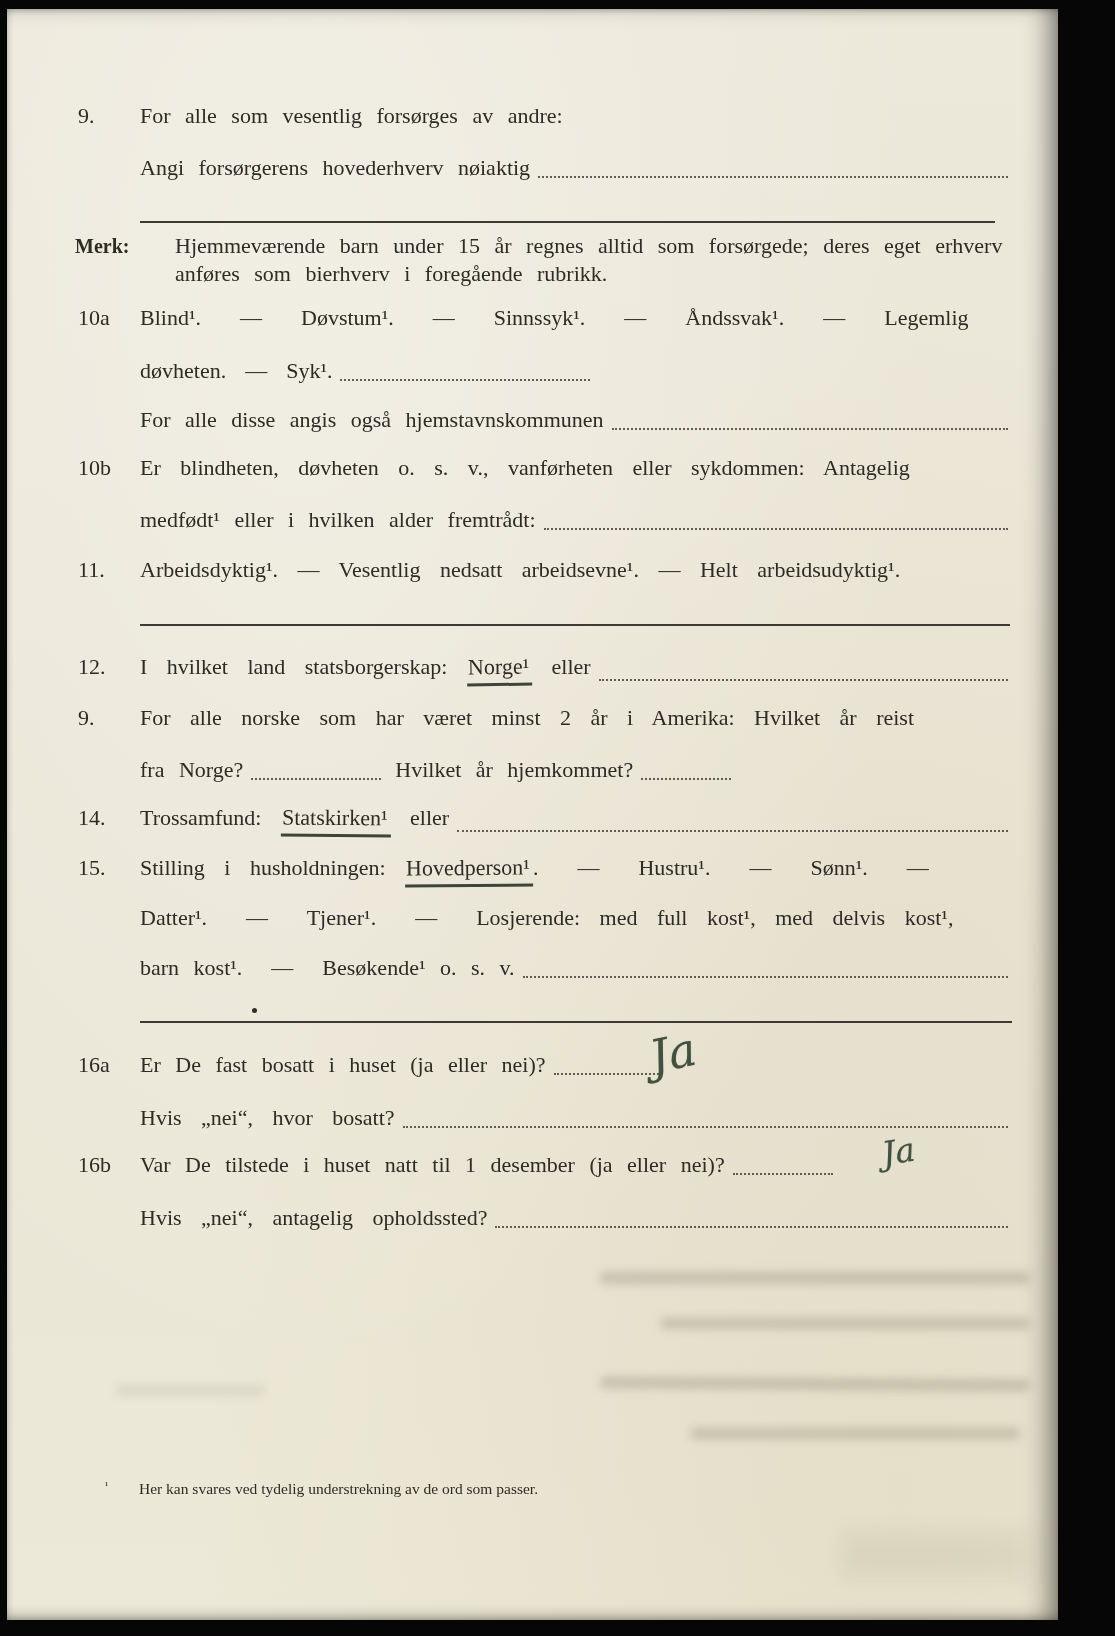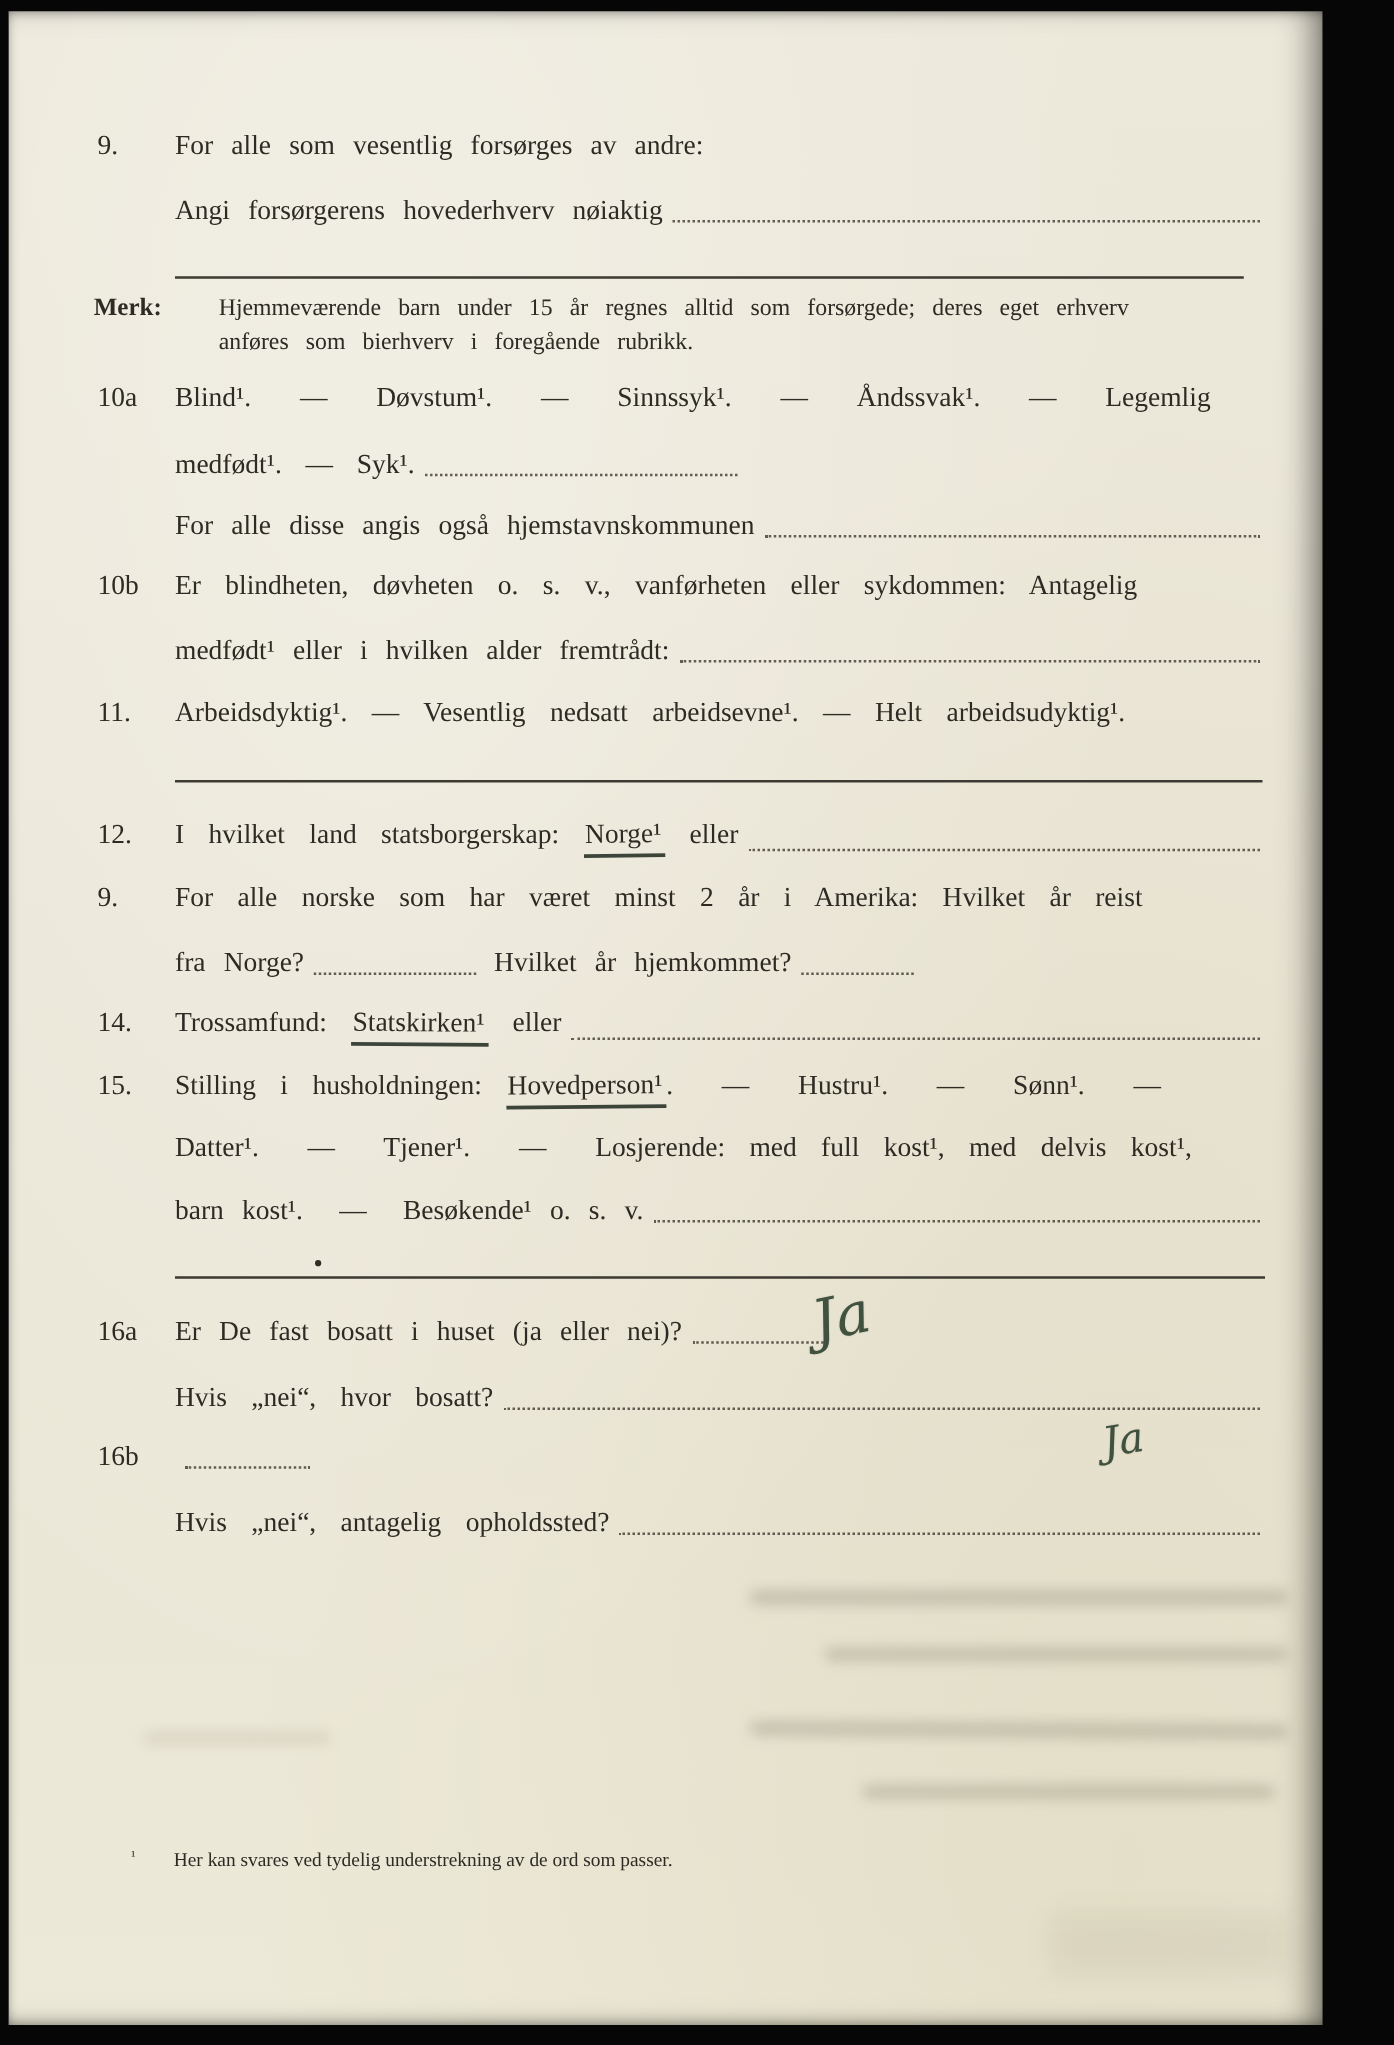--- a/index.html
+++ b/index.html
@@ -38,21 +38,21 @@
   .leader.f90{flex:0 0 90px;}
   .leader.f105{flex:0 0 105px;}
   .leader.f100{flex:0 0 100px;}
   .gap{flex:0 0 14px;}
   .rule{position:absolute;border-top:2px solid #3c3a32;}
   .uline{display:inline-block;border-bottom:3px solid #3d443a;padding:0 3px 1px 1px;}
   .u1{transform:rotate(-0.8deg);font-family:Liberation Serif, serif;}
   .u2{transform:rotate(0.5deg);text-align:center;}
   .u3{transform:rotate(-0.5deg);}
   .merk-label{flex:0 0 100px;font-weight:bold;font-size:20px;}
-  .merk .txt{font-size:19px;line-height:27px;}
+  .merk .txt{font-size:22px;line-height:27px;}
   .hand{
     position:absolute;font-family:"DejaVu Serif",serif;font-style:italic;
     color:#41513f;text-shadow:0 0 1px rgba(65,81,63,.4);
   }
   .hand-1{left:650px;top:1026px;font-size:46px;transform:rotate(-12deg);}
   .hand-2{left:882px;top:1132px;font-size:33px;transform:rotate(-9deg);}
   .dot{position:absolute;left:252px;top:1008px;width:5px;height:5px;border-radius:50%;background:#2e2d26;}
   .foot{font-size:15.5px;color:#2d2b24;}
   .foot-marker{flex:0 0 34px;font-size:11px;transform:translateY(-5px);}
   .foot b{font-weight:normal;}
@@ -89,21 +89,21 @@
   <div class="row merk" style="top:260px;left:175px">
     <span class="txt sp2">anføres som bierhverv i foregående rubrikk.</span>
   </div>
 
   <div class="row sp3" style="top:303px">
     <span class="num">10a</span>
     <span class="txt">Blind¹.  —  Døvstum¹.  —  Sinnssyk¹.  —  Åndssvak¹.  —  Legemlig</span>
   </div>
   <div class="row sp1" style="top:356px">
     <span class="num"></span>
-    <span class="txt">medfødt¹.  —  Syk¹.</span>
+    <span class="txt">døvheten.  —  Syk¹.</span>
     <span class="leader f250"></span>
   </div>
   <div class="row sp2" style="top:405px">
     <span class="num"></span>
     <span class="txt">For alle disse angis også hjemstavnskommunen</span>
     <span class="leader"></span>
   </div>
 
   <div class="row sp3" style="top:453px">
     <span class="num">10b</span>
@@ -170,20 +170,21 @@
     <span class="leader f105"></span>
   </div>
   <div class="row sp3" style="top:1103px">
     <span class="num"></span>
     <span class="txt">Hvis „nei“, hvor bosatt?</span>
     <span class="leader"></span>
   </div>
 
   <div class="row sp2" style="top:1150px">
     <span class="num">16b</span>
+    <span class="txt">Var De tilstede i huset natt til 1 desember (ja eller nei)?</span>
     <span class="leader f100"></span>
   </div>
   <div class="row sp3" style="top:1203px">
     <span class="num"></span>
     <span class="txt">Hvis „nei“, antagelig opholdssted?</span>
     <span class="leader"></span>
   </div>
 
   <div class="hand hand-1">Ja</div>
   <div class="hand hand-2">Ja</div>

